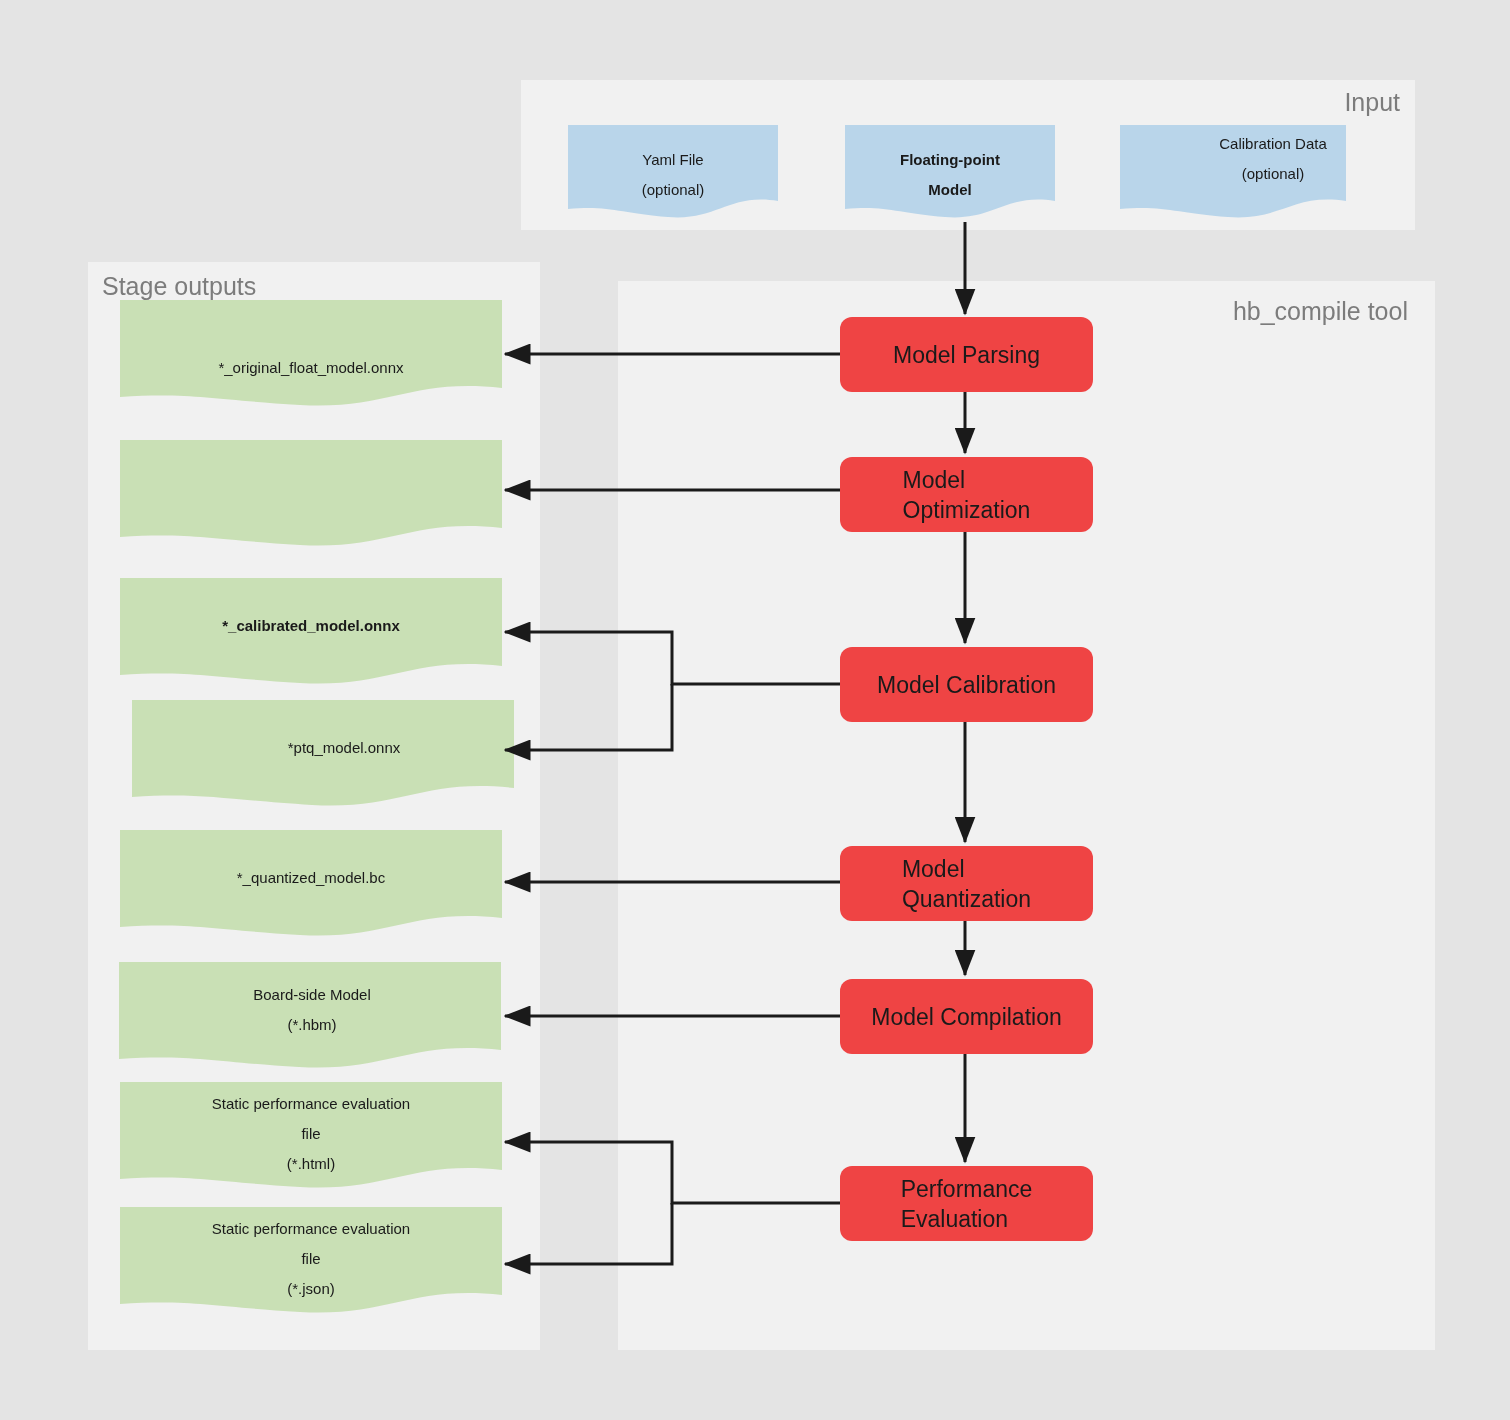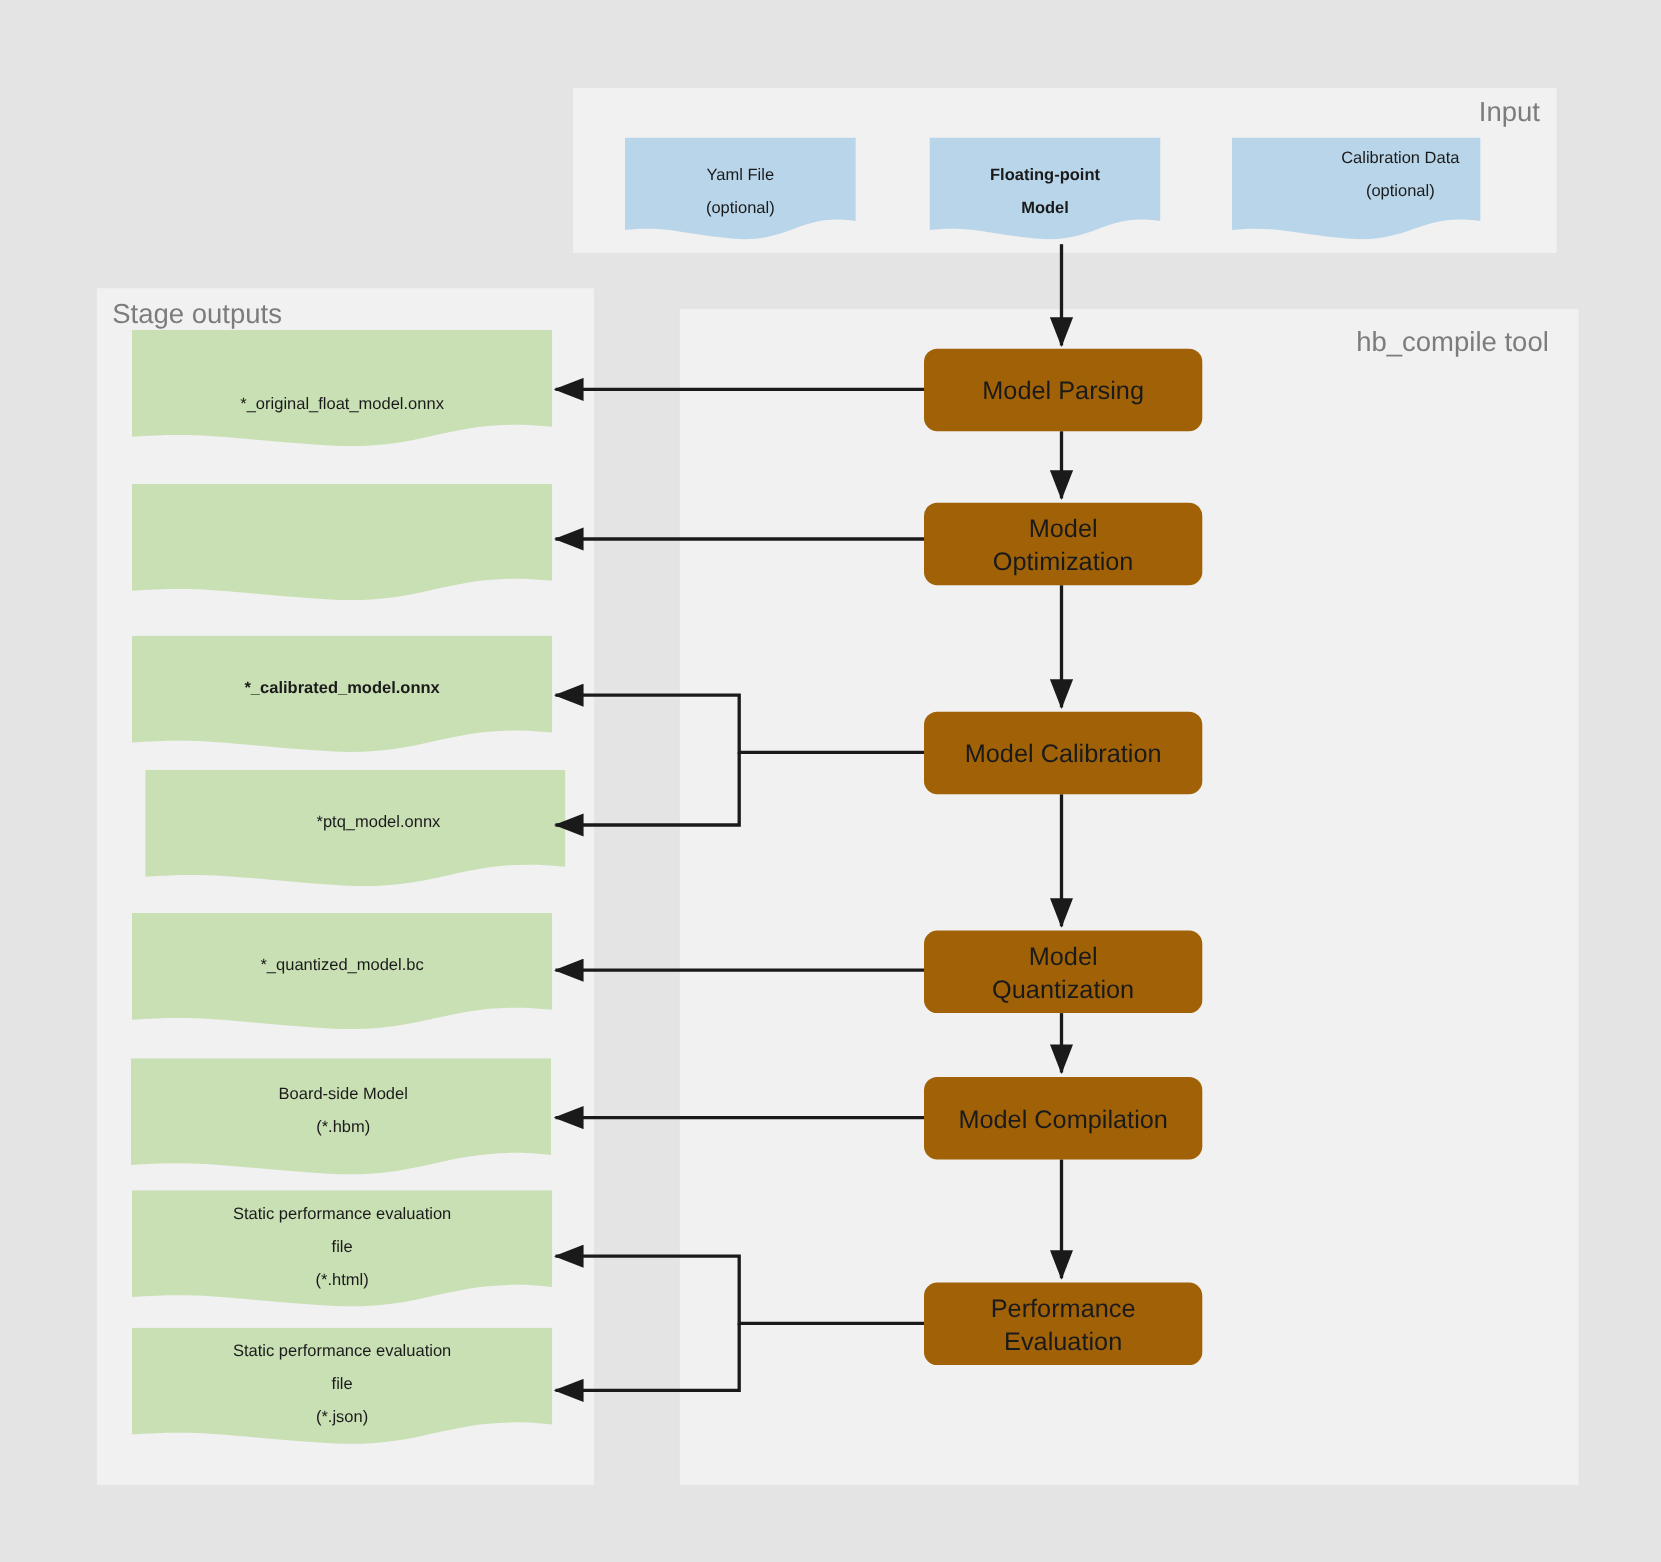--- a/index.html
+++ b/index.html
@@ -48,26 +48,25 @@
     font-size: 15px;
     line-height: 30px;
     font-family: "Liberation Sans", sans-serif;
     white-space: pre-line;
     pointer-events: none;
   }
 
   
   .stage-node {
     position: absolute;
-    background: #a16207;
+    background: #ef4444;
     border-radius: 12px;
     display: flex;
     align-items: center;
     justify-content: center;
-    text-align: center;
     color: #1a1a1a;
     font-size: 23px;
     line-height: 30px;
     font-family: "Liberation Sans", sans-serif;
     white-space: pre-line;
   }
 
   
   #connectors {
     position: absolute;

